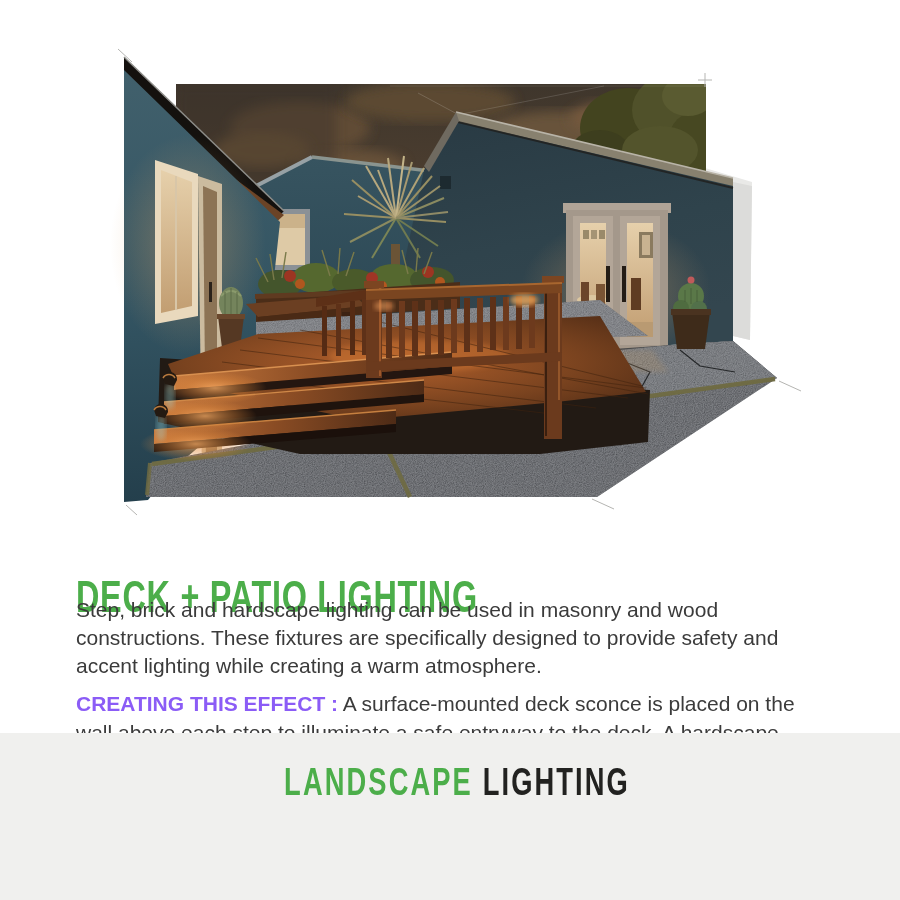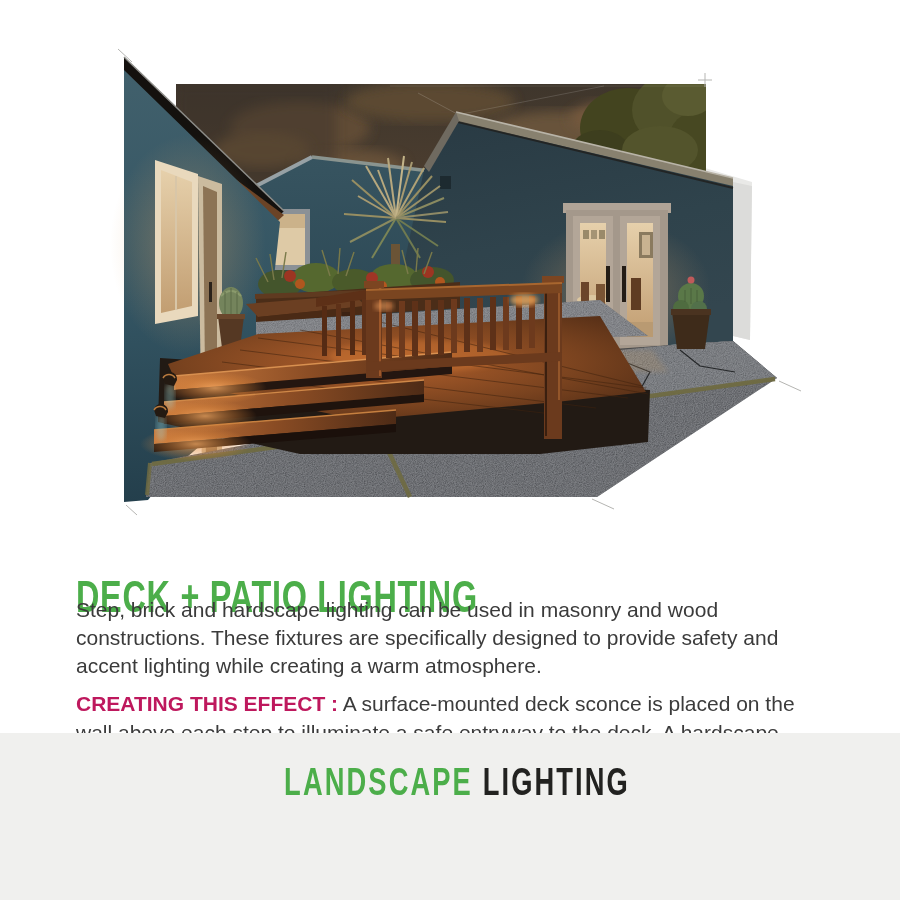--- a/index.html
+++ b/index.html
@@ -12,21 +12,21 @@
   .headline{
     position:absolute;left:76px;top:544px;white-space:nowrap;
     font-weight:bold;font-size:45px;letter-spacing:1px;color:#4cae4a;
     transform:scaleX(0.72);transform-origin:left top;line-height:1;
   }
   .copy{
     position:absolute;left:76px;top:596px;width:744px;
     font-size:21px;line-height:1.34;color:#3b3b3b;
   }
   .copy p{margin:0 0 10px 0;}
-  .copy b{color:#be185d;}
+  .copy b{color:#8b5cf6;}
   .footer{
     position:absolute;left:0;top:733px;width:900px;height:167px;
     background:#f0f0ee;text-align:center;
   }
   .brandline{
     margin-top:29px;white-space:nowrap;line-height:1;padding-left:15px;
   }
   .brandline .inner{
     display:inline-block;transform:scaleX(0.70);transform-origin:center top;
     font-weight:bold;font-size:39px;letter-spacing:3px;

